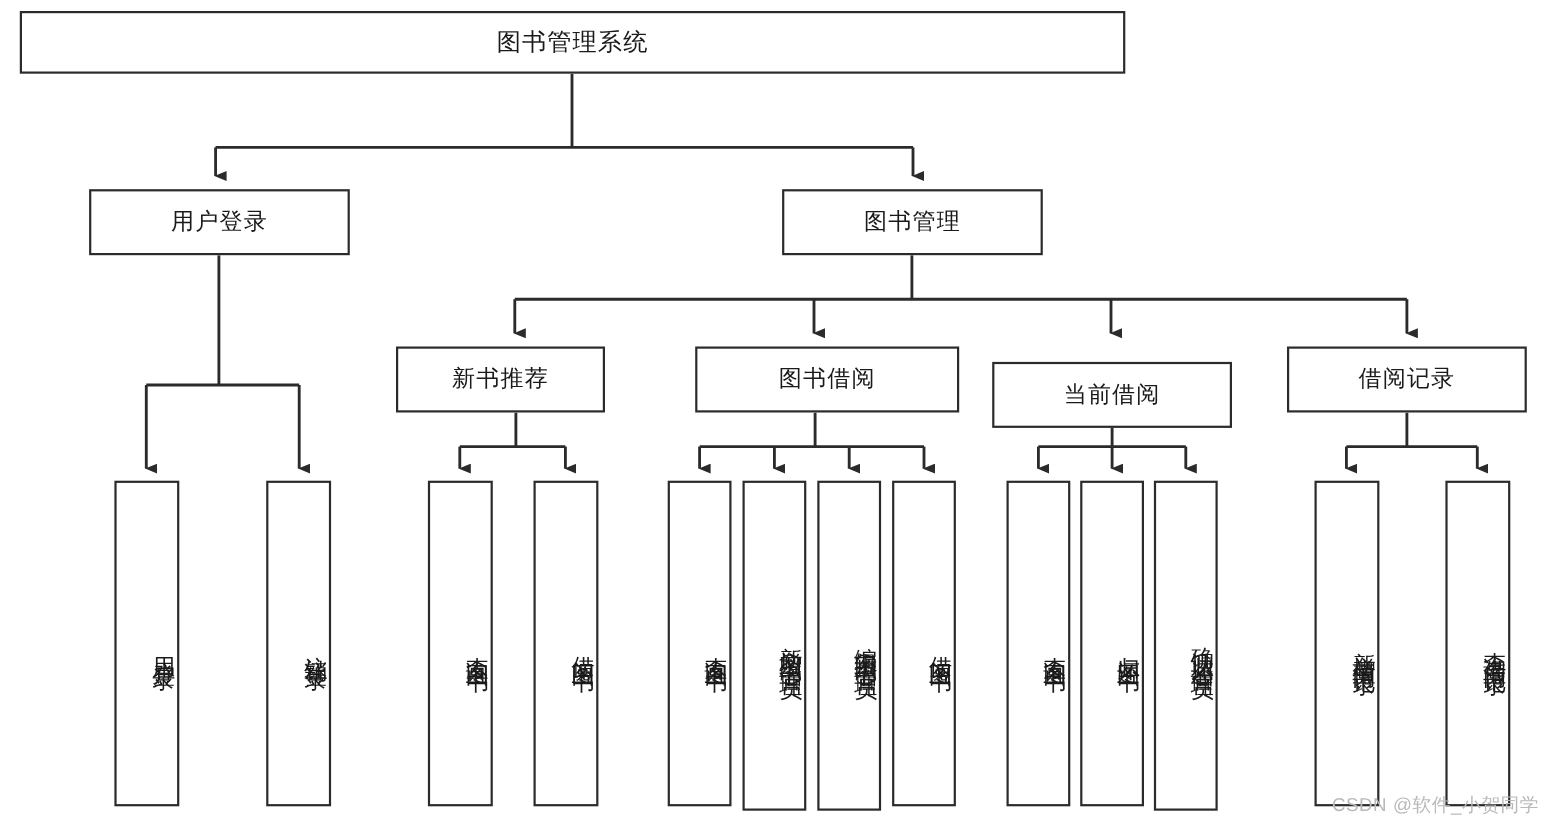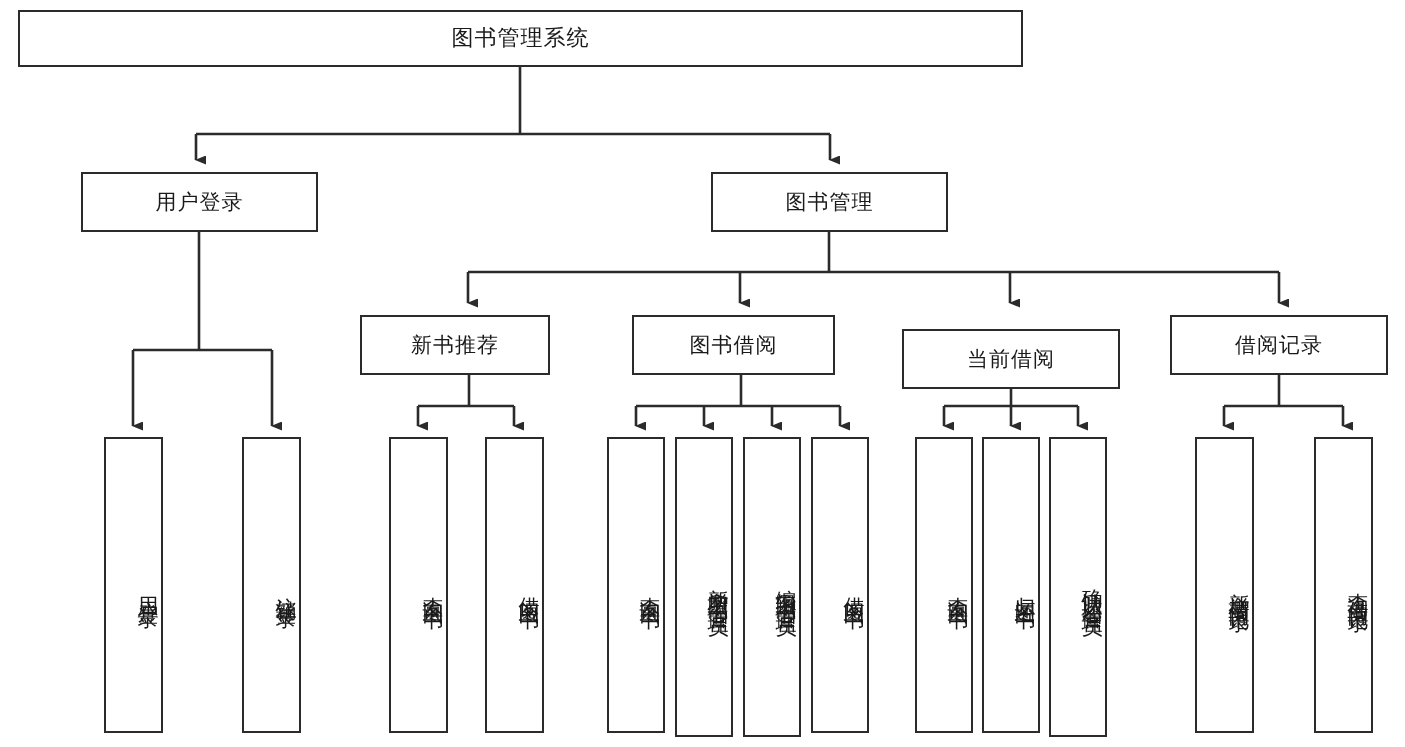--- a/index.html
+++ b/index.html
@@ -115,21 +115,21 @@
       <path d="M1343,406 L1343,426" marker-end="url(#arrow)"></path>
     </g>
   </svg>
 
   <div class="node horiz root" style="left:18px; top:10px; width:1005px; height:57px;">图书管理系统</div>
 
   <div class="node horiz" style="left:81px; top:172px; width:237px; height:60px;">用户登录</div>
   <div class="node horiz" style="left:711px; top:172px; width:237px; height:60px;">图书管理</div>
 
   <div class="node horiz" style="left:360px; top:315px; width:190px; height:60px;">新书推荐</div>
-  <div class="node horiz" style="left:632px; top:315px; width:203px; height:60px;">图书借阅</div>
+  <div class="node horiz" style="left:632px; top:315px; width:240px; height:60px;">图书借阅</div>
   <div class="node horiz" style="left:902px; top:329px; width:218px; height:60px;">当前借阅</div>
   <div class="node horiz" style="left:1170px; top:315px; width:218px; height:60px;">借阅记录</div>
 
   <div class="node vert" style="left:104px; top:437px; width:59px; height:296px;">用户登录</div>
   <div class="node vert" style="left:242px; top:437px; width:59px; height:296px;">注销登录</div>
 
   <div class="node vert" style="left:389px; top:437px; width:59px; height:296px;">查询图书</div>
   <div class="node vert" style="left:485px; top:437px; width:59px; height:296px;">借阅图书</div>
 
   <div class="node vert" style="left:607px; top:437px; width:58px; height:296px;">查询图书</div>
@@ -137,14 +137,15 @@
   <div class="node vert" style="left:743px; top:437px; width:58px; height:300px;">编辑图书（管理员）</div>
   <div class="node vert" style="left:811px; top:437px; width:58px; height:296px;">借阅图书</div>
 
   <div class="node vert" style="left:915px; top:437px; width:58px; height:296px;">查询图书</div>
   <div class="node vert" style="left:982px; top:437px; width:58px; height:296px;">归还图书</div>
   <div class="node vert" style="left:1049px; top:437px; width:58px; height:300px;">确认归还（管理员）</div>
 
   <div class="node vert" style="left:1195px; top:437px; width:59px; height:296px;">新增借阅记录</div>
   <div class="node vert" style="left:1314px; top:437px; width:59px; height:296px;">查询借阅记录</div>
 
+  <div class="watermark">CSDN @软件_小贺同学</div>
 
 </div>
 
 </body></html>

